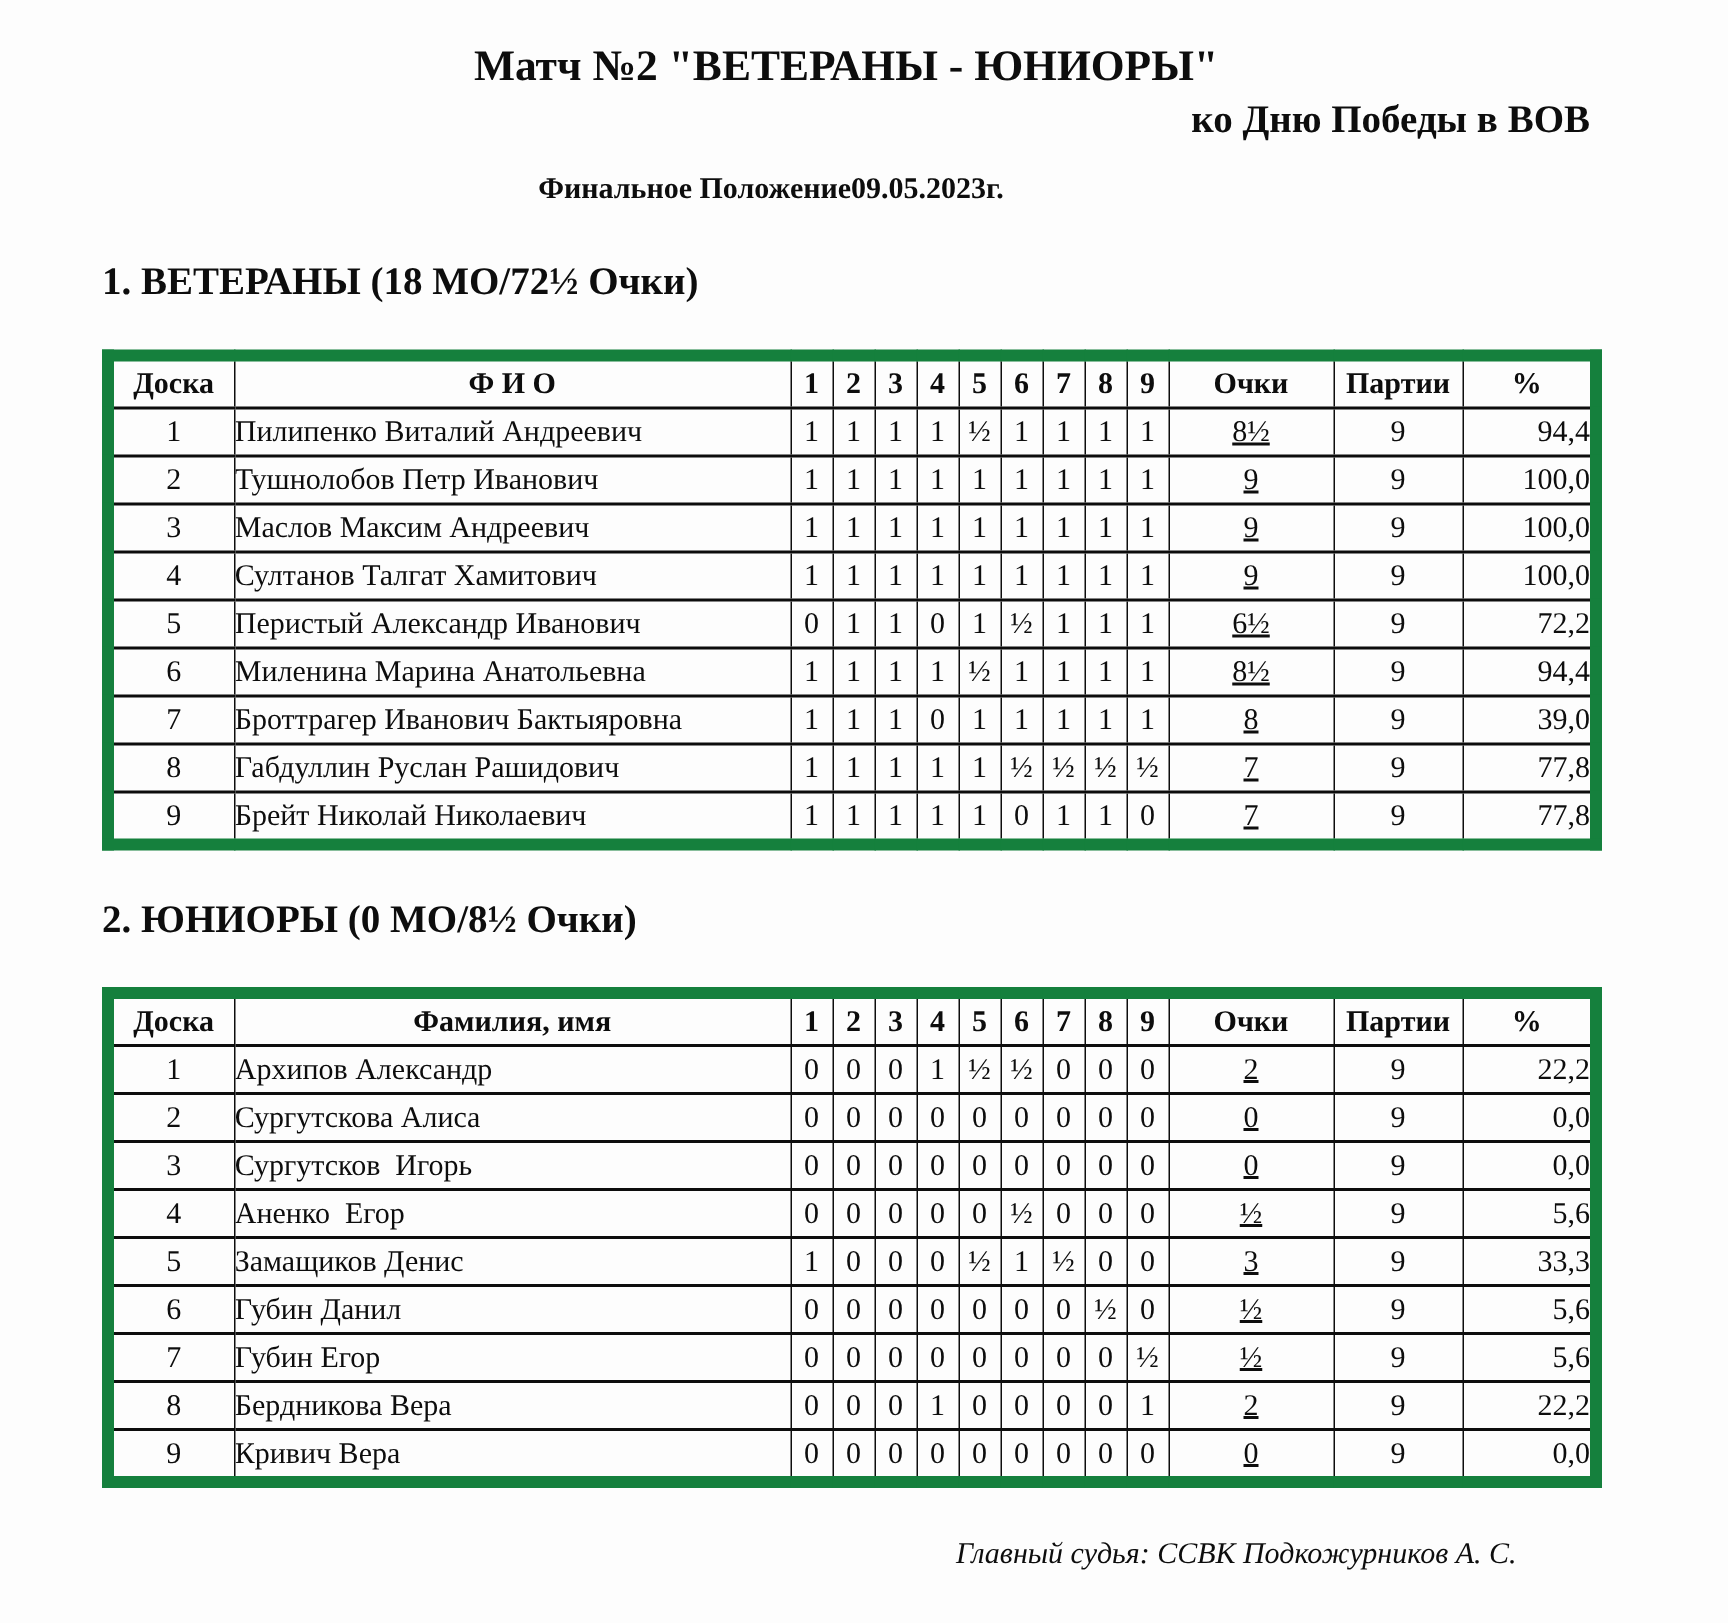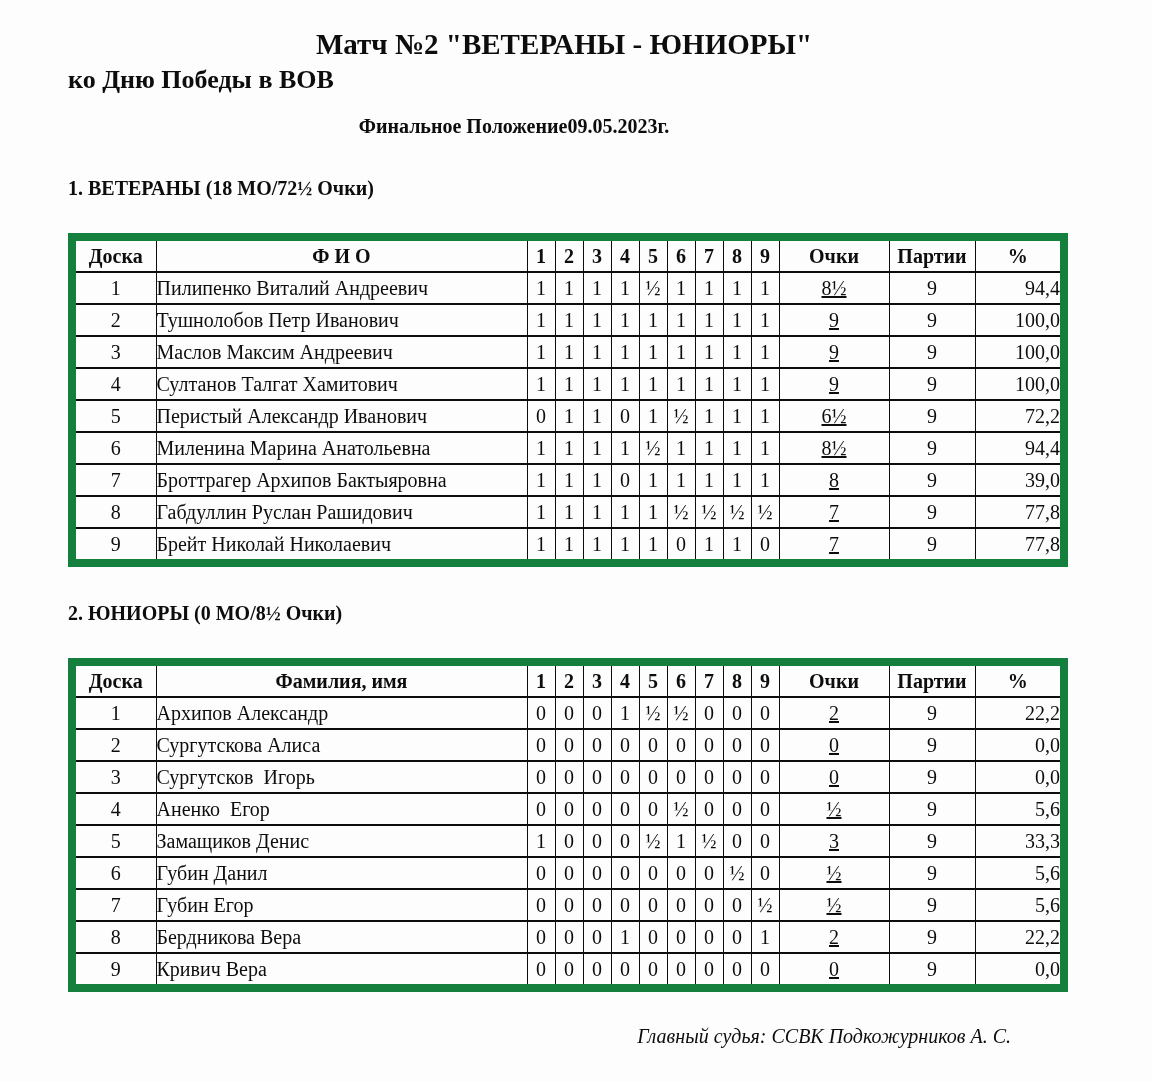--- a/index.html
+++ b/index.html
@@ -21,40 +21,40 @@
     width: 992px;
   }
   .doc-title {
     margin-top: 26px;
     text-align: center;
     font-size: 29px;
     font-weight: bold;
     line-height: 36px;
   }
   .doc-subtitle {
-    text-align: left;
+    text-align: right;
     font-size: 26px;
     font-weight: bold;
     line-height: 36px;
   }
   .meta-row {
     margin-top: 16px;
     display: flex;
     justify-content: center;
     align-items: baseline;
     font-size: 20px;
     font-weight: bold;
     line-height: 24px;
   }
   .meta-row .date {
     padding-right: 100px;
   }
   .section-title {
     margin-top: 38px;
-    font-size: 20px;
+    font-size: 26px;
     font-weight: bold;
     line-height: 24px;
   }
   .section-title.second {
     margin-top: 34px;
   }
   table.results {
     margin-top: 33px;
     border-collapse: collapse;
     table-layout: fixed;
@@ -230,21 +230,21 @@
             <td class="c-r">1</td>
             <td class="c-r">1</td>
             <td class="c-r">1</td>
             <td class="c-r">1</td>
             <td class="c-points">8½</td>
             <td class="c-games">9</td>
             <td class="c-percent">94,4</td>
           </tr>
           <tr>
             <td class="c-board">7</td>
-            <td class="c-name">Броттрагер Архипов Бактыяровна</td>
+            <td class="c-name">Броттрагер Иванович Бактыяровна</td>
             <td class="c-r">1</td>
             <td class="c-r">1</td>
             <td class="c-r">1</td>
             <td class="c-r">0</td>
             <td class="c-r">1</td>
             <td class="c-r">1</td>
             <td class="c-r">1</td>
             <td class="c-r">1</td>
             <td class="c-r">1</td>
             <td class="c-points">8</td>

